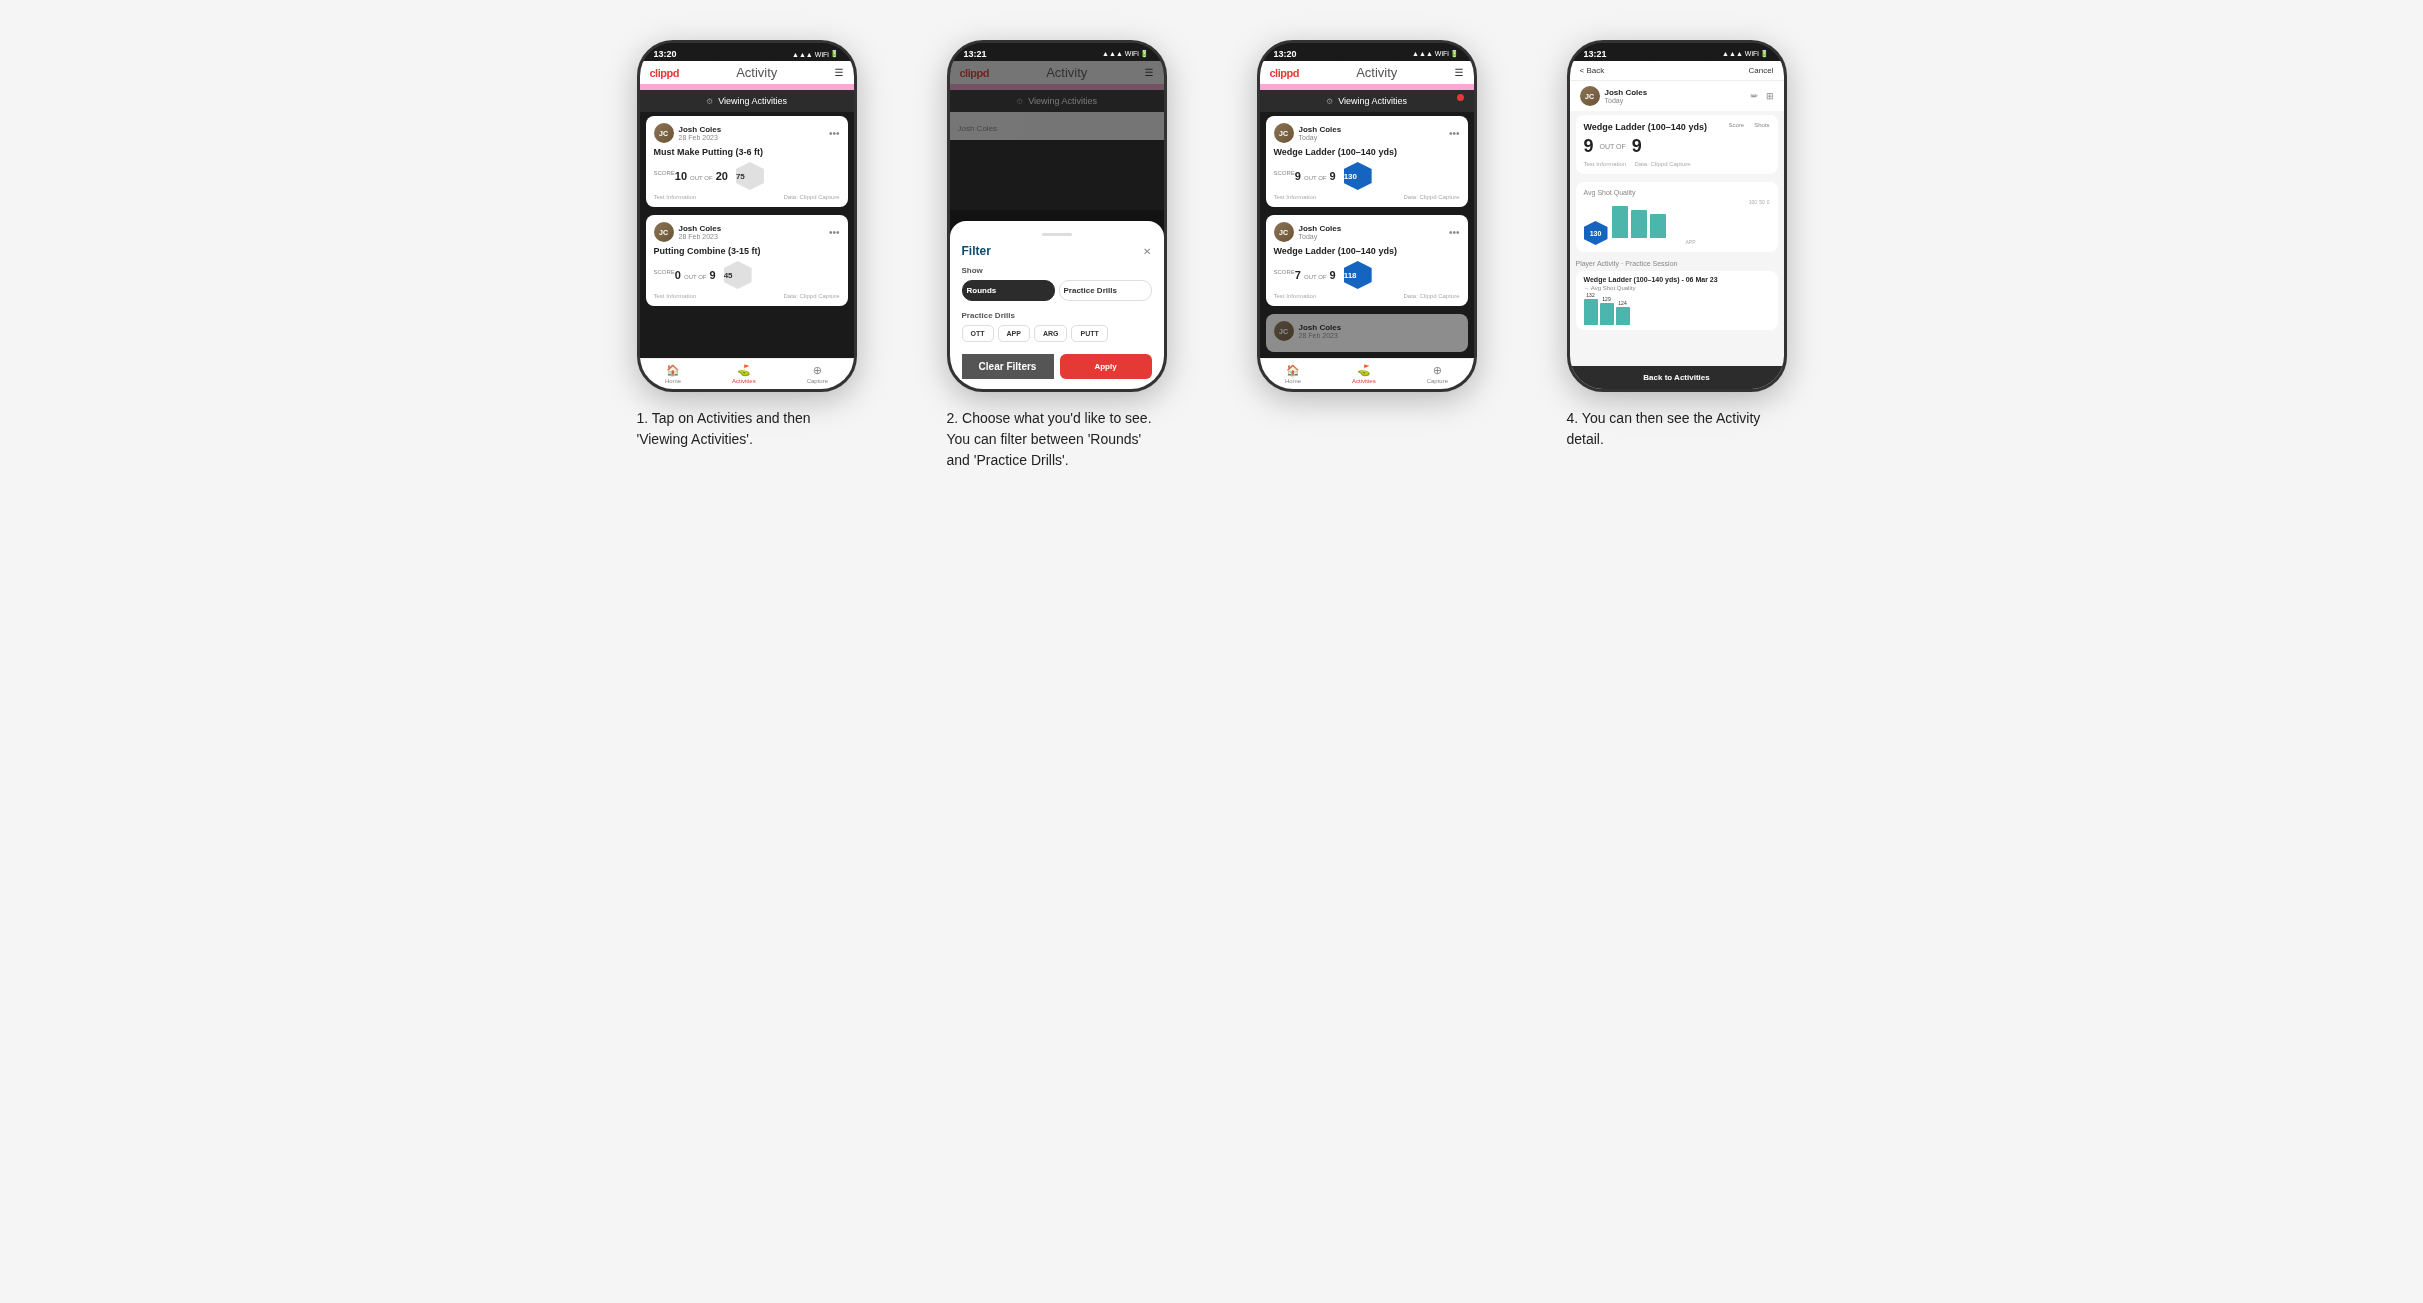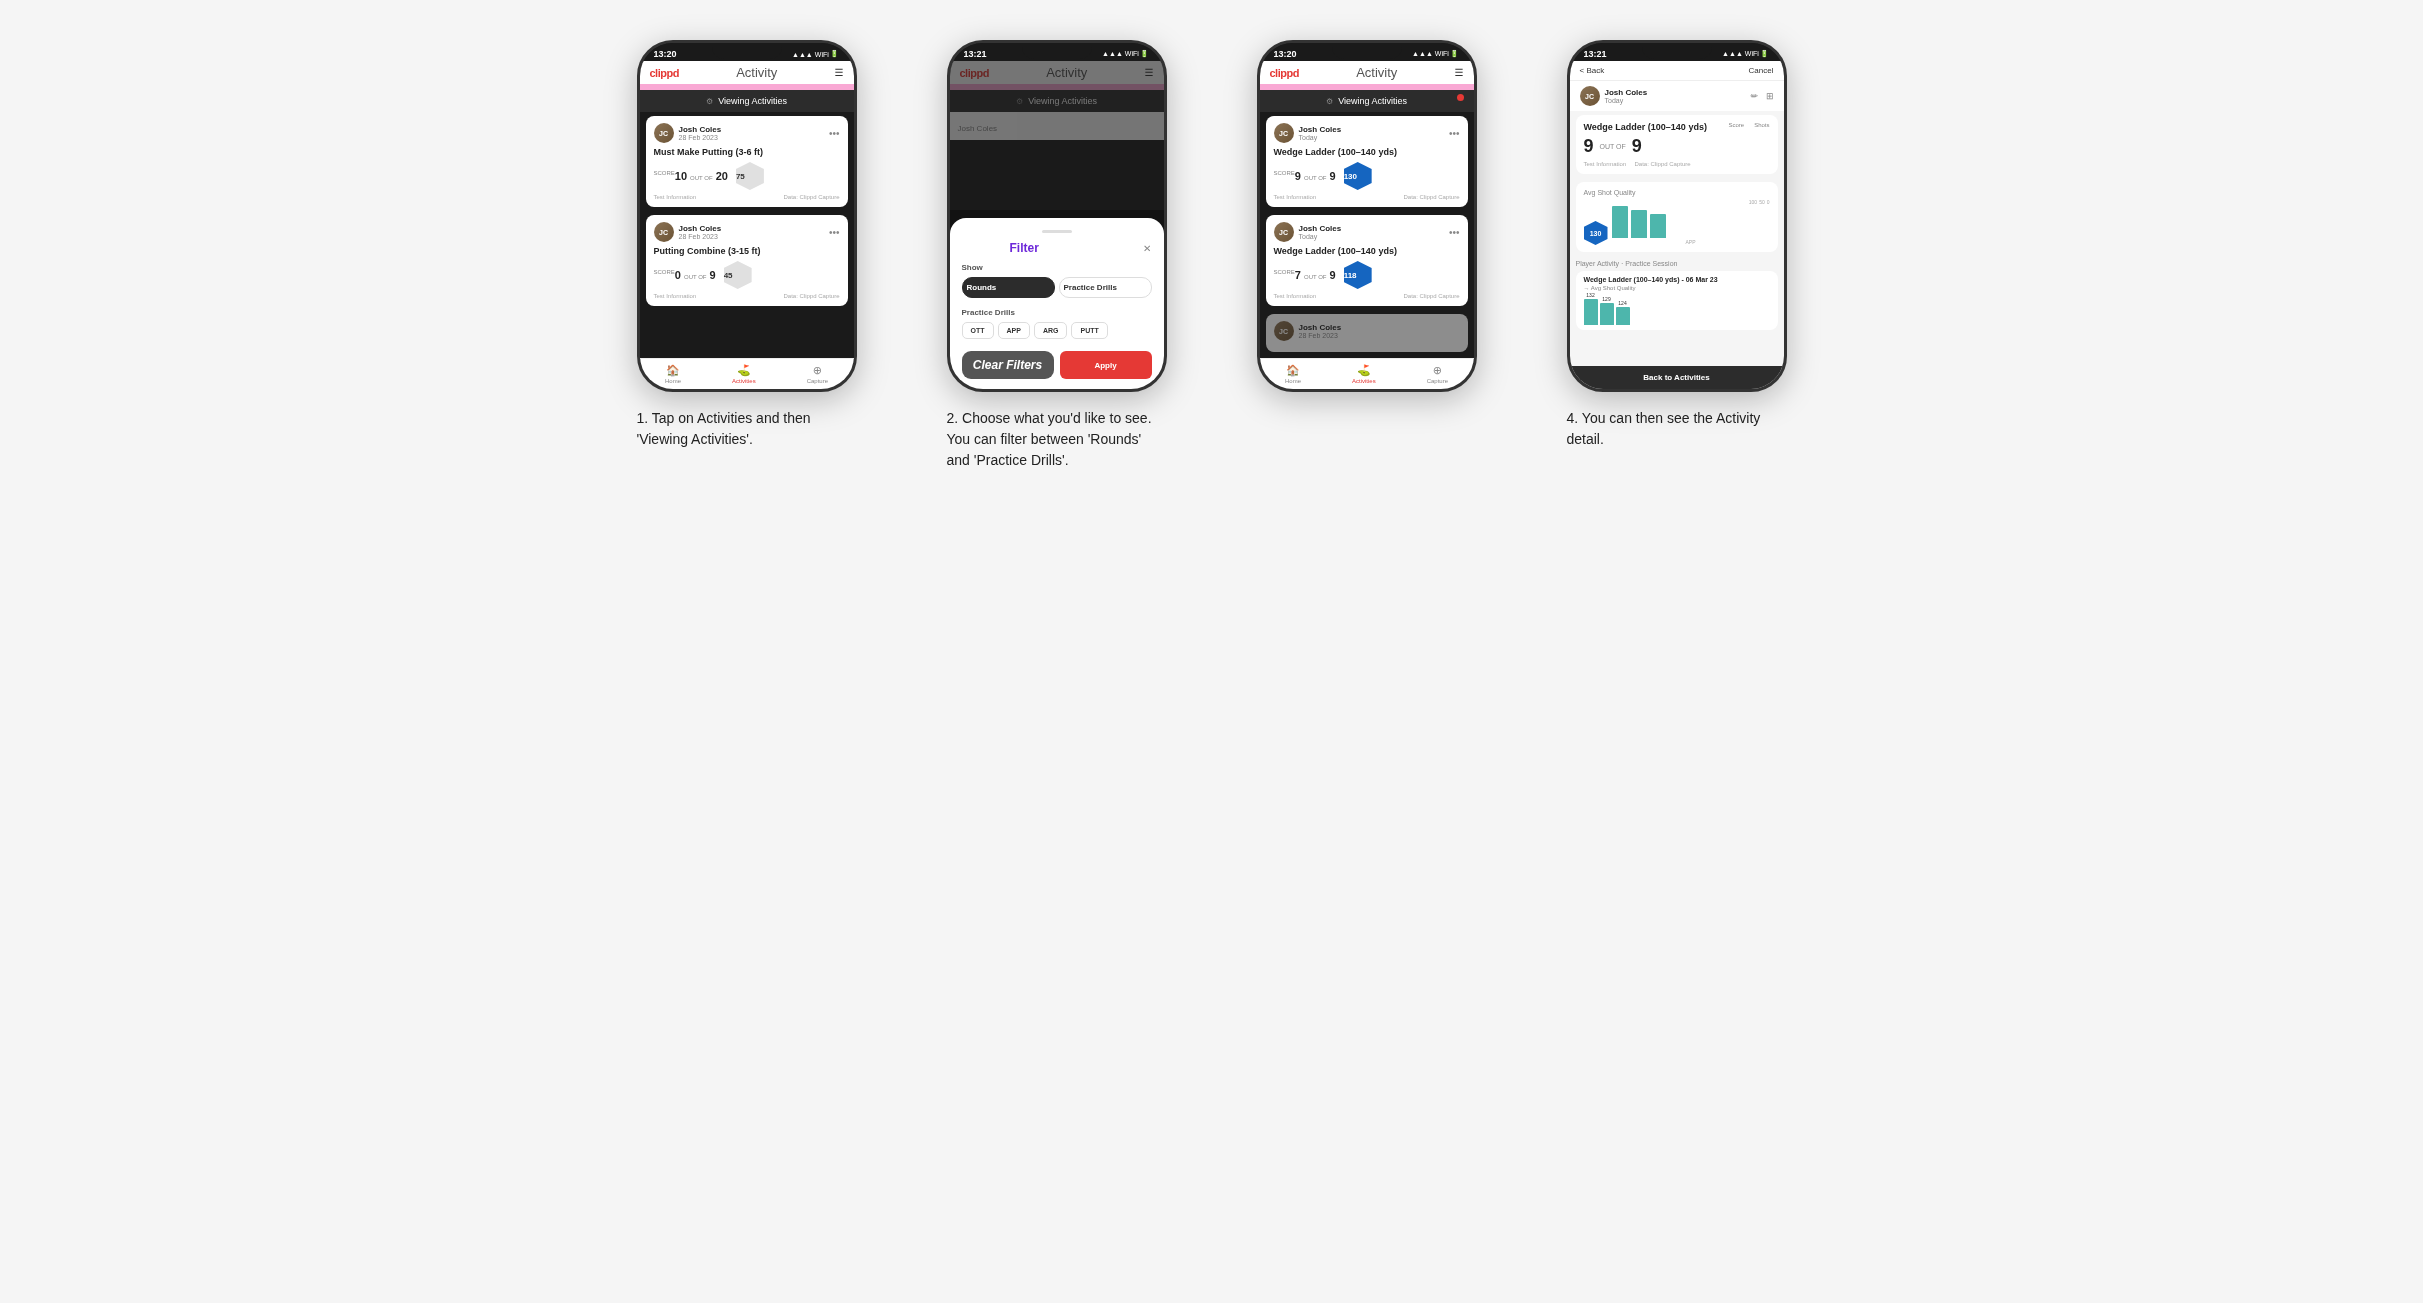--- a/index.html
+++ b/index.html
@@ -286,22 +286,21 @@
     }
     .modal-header {
       display: flex;
       justify-content: space-between;
       align-items: center;
       margin-bottom: 8px;
     }
     .modal-title {
       font-size: 12px;
       font-weight: 700;
-      color: #6d28d9;
-      margin-left: 48px;
+      color: #0c4a6e;
     }
     .modal-close {
       font-size: 10px;
       color: #888;
     }
     .filter-section-label {
       font-size: 8px;
       font-weight: 600;
       color: #555;
       margin-bottom: 5px;
@@ -344,24 +343,23 @@
     .filter-actions {
       display: flex;
       gap: 6px;
     }
     .btn-clear {
       flex: 1;
       padding: 7px;
       background: #555;
       color: #fff;
       border: none;
-      border-radius: 9px;
-      font-size: 12px;
-      font-weight: 600;
-      font-style: italic;
+      border-radius: 0;
+      font-size: 10px;
+      font-weight: 600;
     }
     .btn-apply {
       flex: 1;
       padding: 7px;
       background: #e53935;
       color: #fff;
       border: none;
       border-radius: 6px;
       font-size: 8px;
       font-weight: 600;

